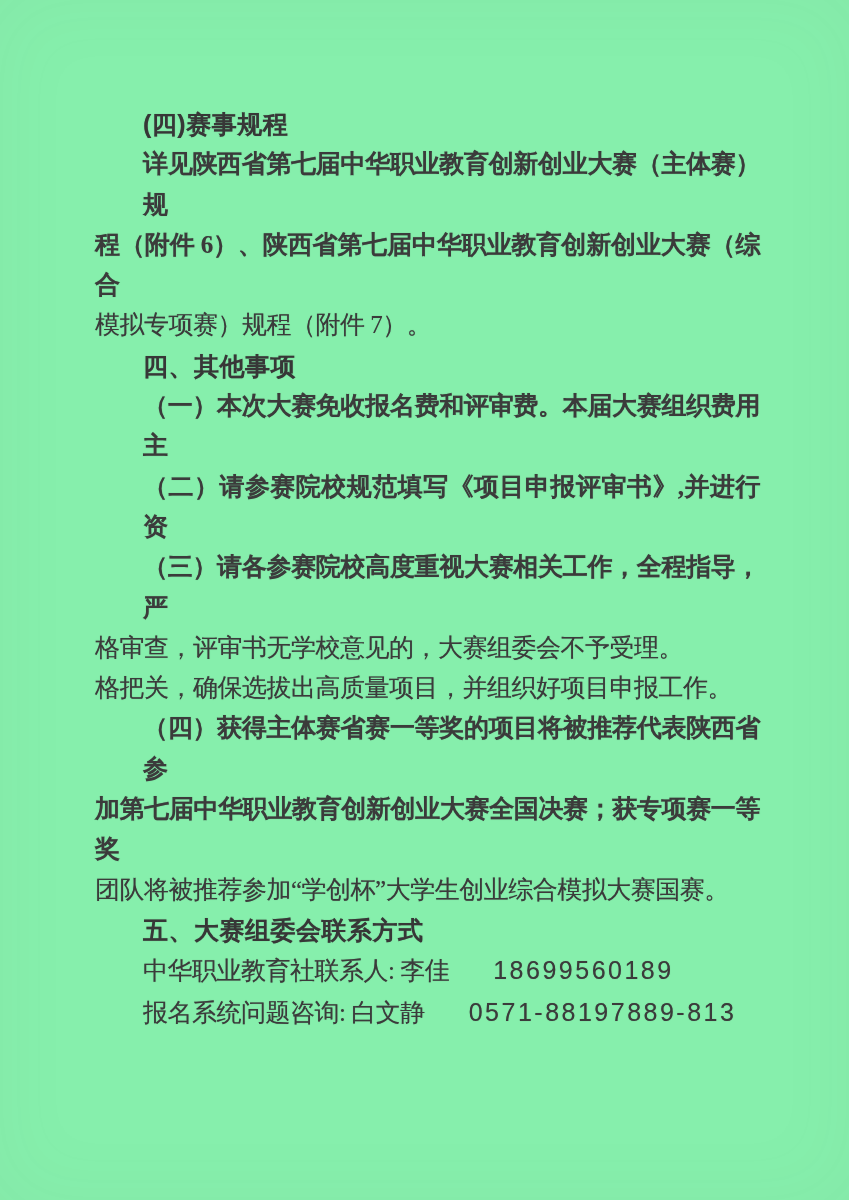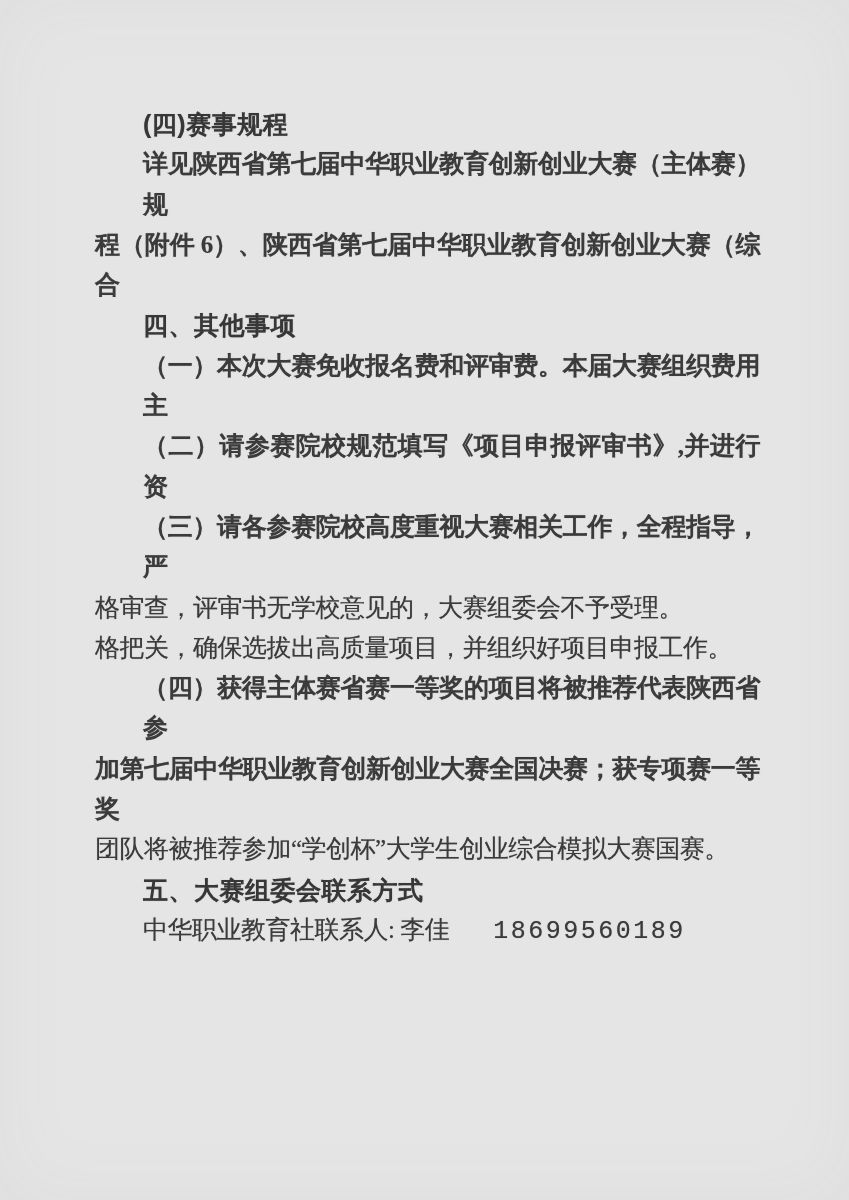--- a/index.html
+++ b/index.html
@@ -3,21 +3,21 @@
 <meta charset="utf-8">
 <style>
   html, body {
     margin: 0;
     padding: 0;
   }
   .page {
     position: relative;
     width: 849px;
     height: 1200px;
-    background: #e5e5e5;
+    background: #86efac;
     overflow: hidden;
     font-family: "Liberation Serif", "DejaVu Serif", serif;
     box-shadow: inset 0 0 80px rgba(120,120,110,0.05);
   }
   .content {
     position: absolute;
     left: 95px;
     top: 104px;
     width: 665px;
   }
@@ -42,34 +42,35 @@
   }
   .heading {
     font-family: "Liberation Sans", "DejaVu Sans", sans-serif;
     font-weight: bold;
     color: #373737;
     letter-spacing: 0.5px;
   }
   .contact-row .phone {
     margin-left: 44px;
     letter-spacing: 2.5px;
-    font-family: Liberation Mono, monospace;
+    font-family: Liberation Sans, sans-serif;
     margin-top: 28px;
   }
 </style>
 </head>
 <body>
 
 <div class="page">
   <div class="content">
 
     <div class="line heading indent">(四)赛事规程</div>
 
     <div class="line indent fill">详见陕西省第七届中华职业教育创新创业大赛（主体赛）规</div>
     <div class="line fill">程（附件 6）、陕西省第七届中华职业教育创新创业大赛（综合</div>
+    <div class="line">模拟专项赛）规程（附件 7）。</div>
 
     <div class="line heading indent">四、其他事项</div>
 
     <div class="line indent fill">（一）本次大赛免收报名费和评审费。本届大赛组织费用主</div>
 
     <div class="line indent fill">（二）请参赛院校规范填写《项目申报评审书》,并进行资</div>
     <div class="line indent fill">（三）请各参赛院校高度重视大赛相关工作，全程指导，严</div>
 
     <div class="line">格审查，评审书无学校意见的，大赛组委会不予受理。</div>
     <div class="line">格把关，确保选拔出高质量项目，并组织好项目申报工作。</div>
@@ -77,15 +78,18 @@
     <div class="line indent fill">（四）获得主体赛省赛一等奖的项目将被推荐代表陕西省参</div>
     <div class="line fill">加第七届中华职业教育创新创业大赛全国决赛；获专项赛一等奖</div>
     <div class="line">团队将被推荐参加“学创杯”大学生创业综合模拟大赛国赛。</div>
 
 
     <div class="line heading indent">五、大赛组委会联系方式</div>
 
     <div class="line indent contact-row">
       <span>中华职业教育社联系人: 李佳</span><span class="phone">18699560189</span>
     </div>
+    <div class="line indent contact-row">
+      <span>报名系统问题咨询: 白文静</span><span class="phone">0571-88197889-813</span>
+    </div>
 
   </div>
 </div>
 
 </body></html>

